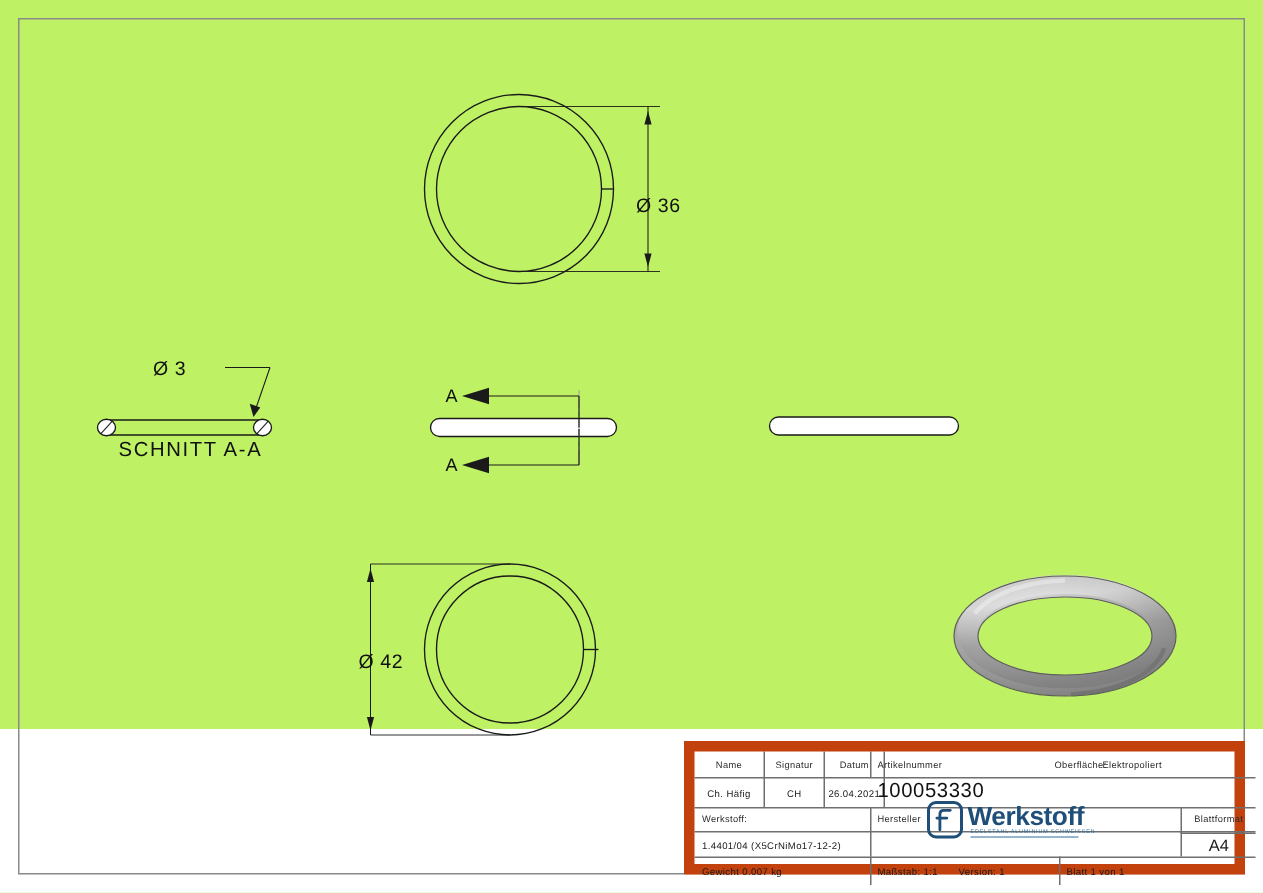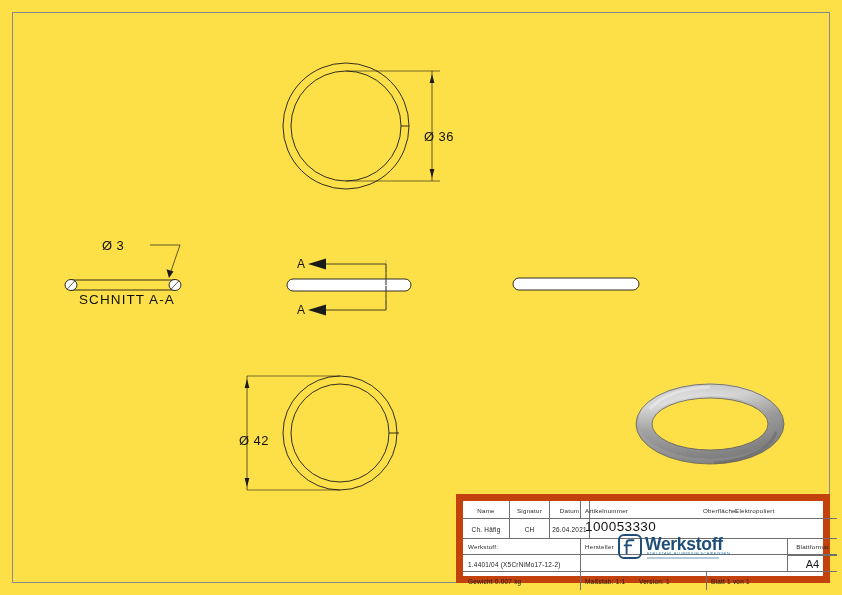--- a/index.html
+++ b/index.html
@@ -10,22 +10,22 @@
   body {
     width: 842px;
     height: 595px;
     font-family: "Liberation Sans", sans-serif;
     color: #1a1a1a;
     overflow: hidden;
   }
   #sheet {
     position: relative;
     width: 842px;
-    height: 595px;
-    background: #fde047;
+    height: 486px;
+    background: #bef264;
   }
   
   #frame {
     position: absolute;
     left: 12px;
     top: 12px;
     width: 818px;
     height: 571px;
     border: 1px solid #8a8a8a;
     box-sizing: border-box;

